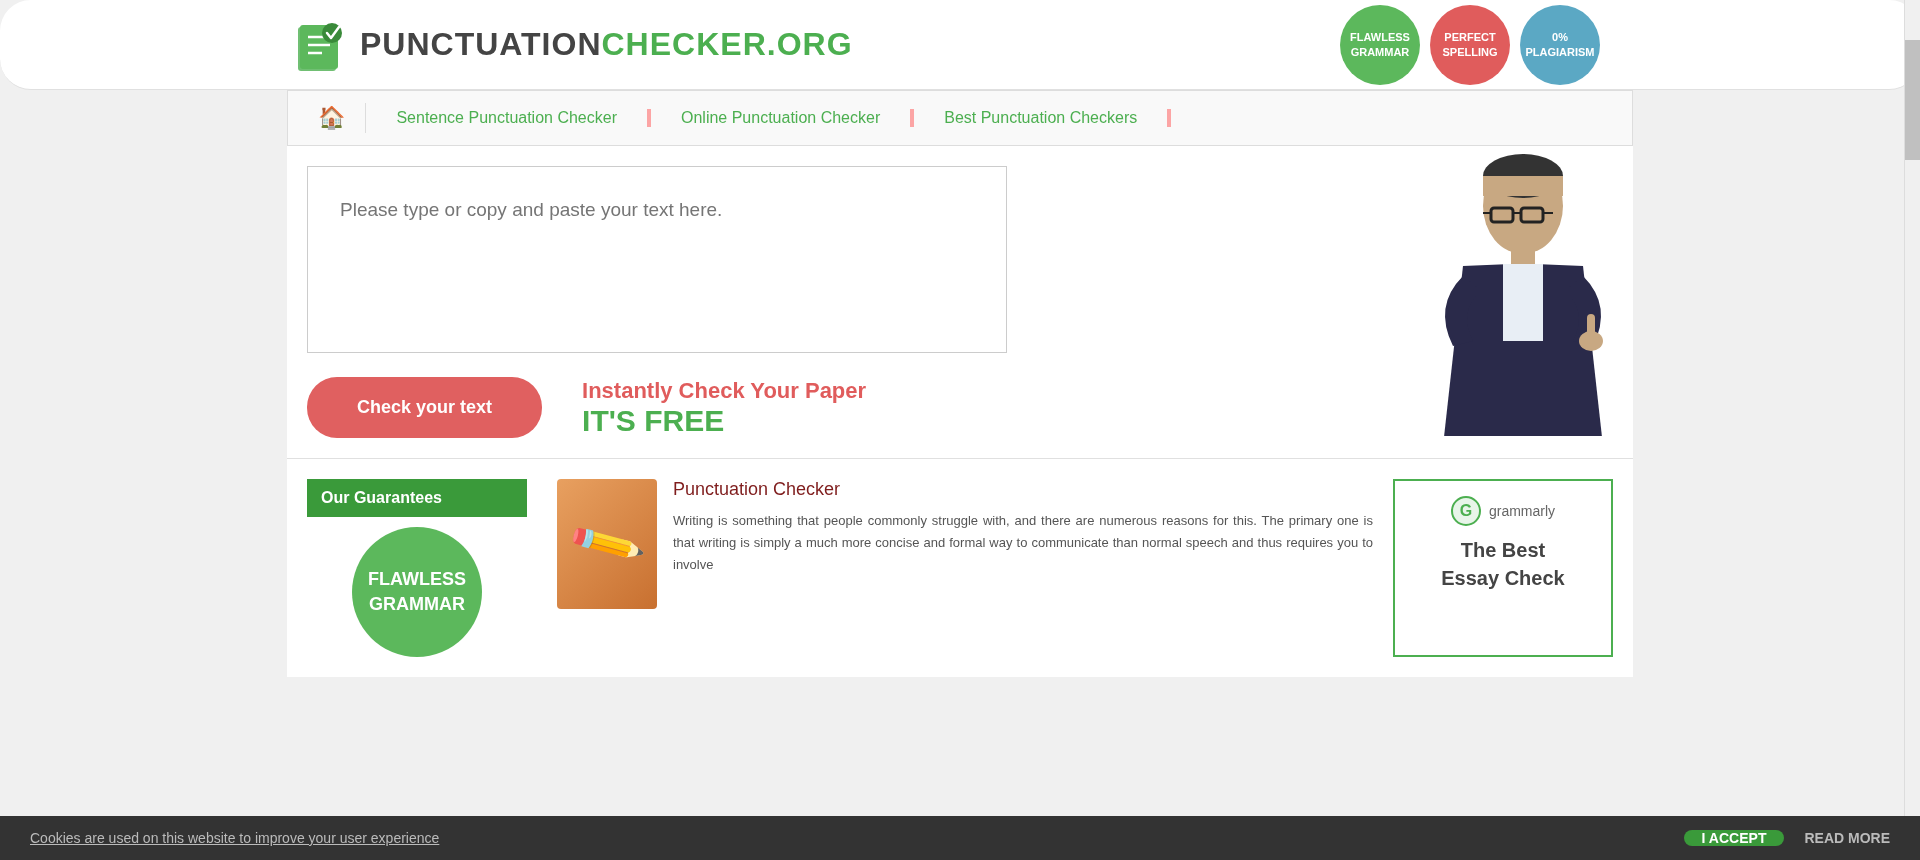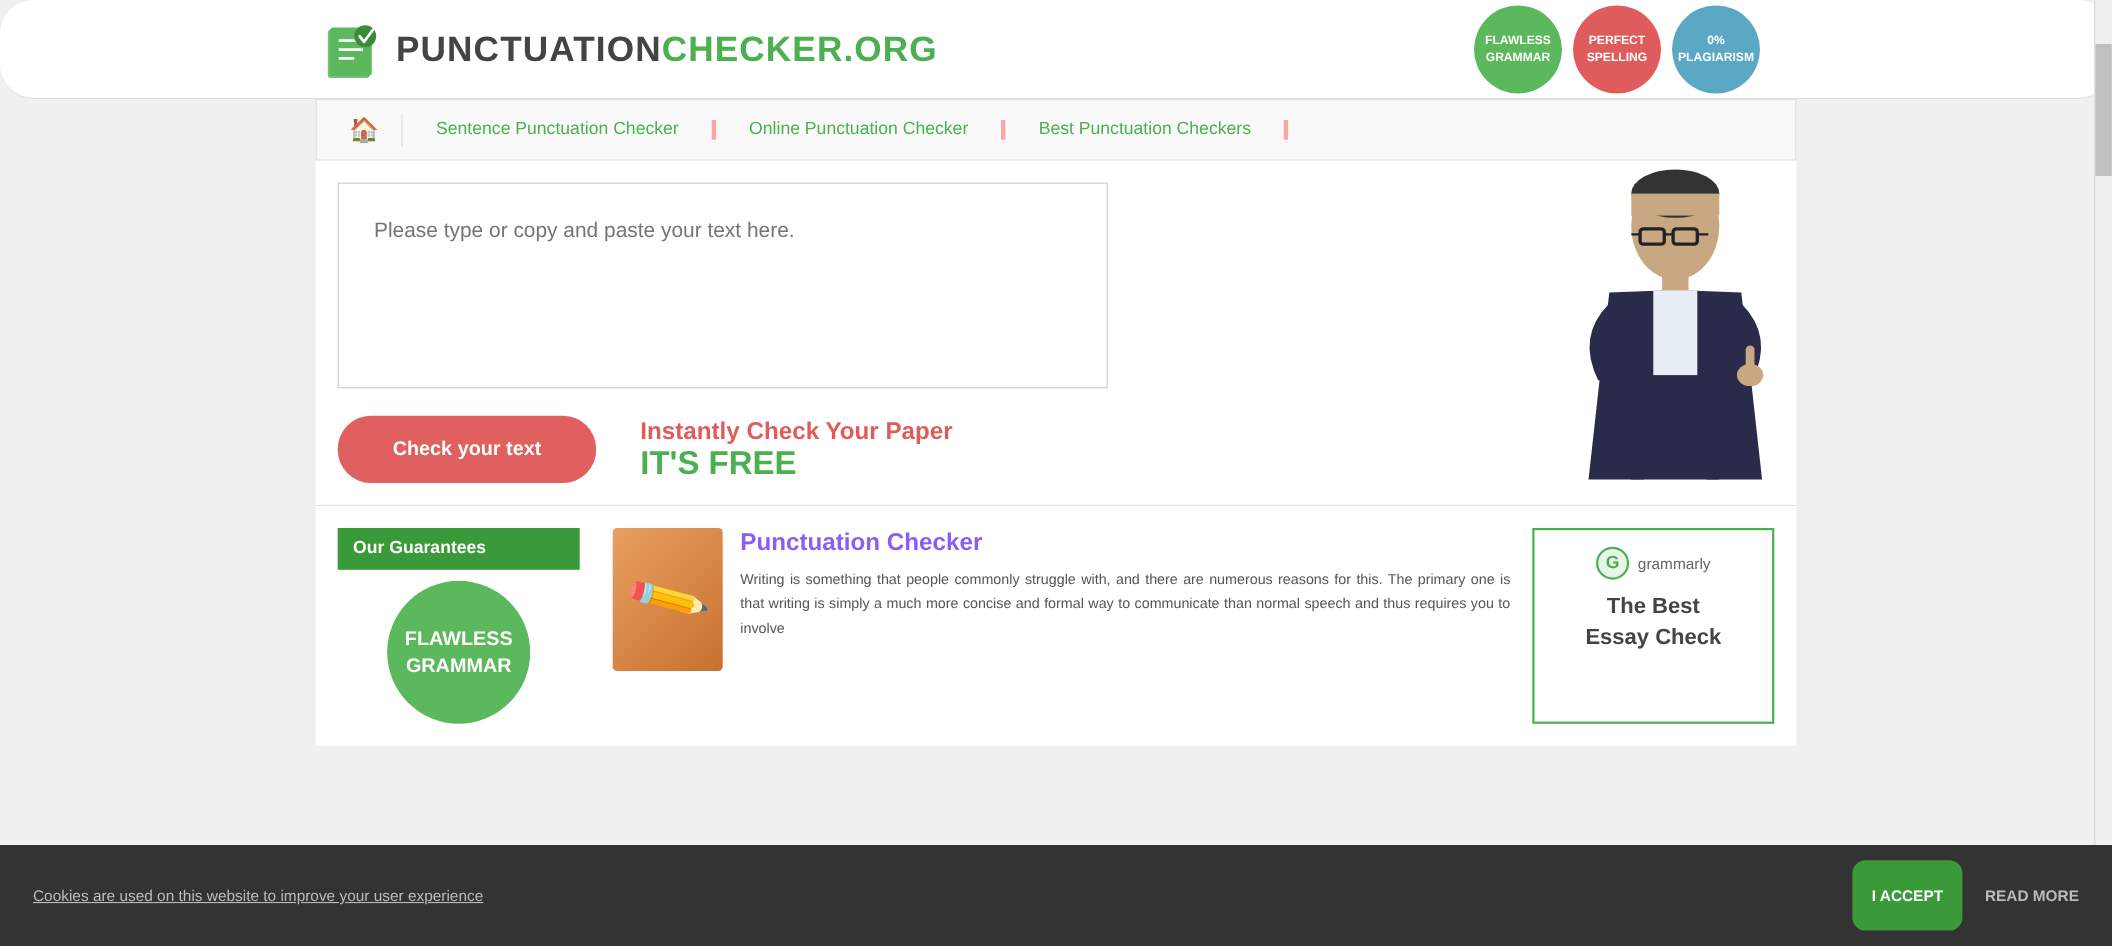--- a/index.html
+++ b/index.html
@@ -228,23 +228,23 @@
     .pencil-icon {
       font-size: 50px;
       transform: rotate(-30deg);
       color: #fff;
     }
 
     .punctuation-text-block {
       flex: 1;
     }
     .punctuation-title {
-      font-size: 22px;
-      color: #8b5cf6;
-      font-weight: bold;
+      font-size: 18px;
+      color: #7f1d1d;
+      font-weight: normal;
       margin-bottom: 10px;
     }
     .punctuation-desc {
       font-size: 13px;
       color: #555;
       line-height: 1.7;
       text-align: justify;
     }
 
     .grammarly-box {
@@ -305,21 +305,21 @@
     }
     .cookie-text {
       flex: 1;
       color: #bbb;
       text-decoration: underline;
     }
     .cookie-accept-btn {
       background: #3a9a3a;
       color: white;
       border: none;
-      padding: 24px 18px;
+      padding: 0 18px;
       font-size: 14px;
       font-weight: bold;
       cursor: pointer;
       border-radius: 12px;
     }
     .cookie-read-more {
       color: #bbb;
       font-size: 14px;
       cursor: pointer;
       font-weight: bold;

